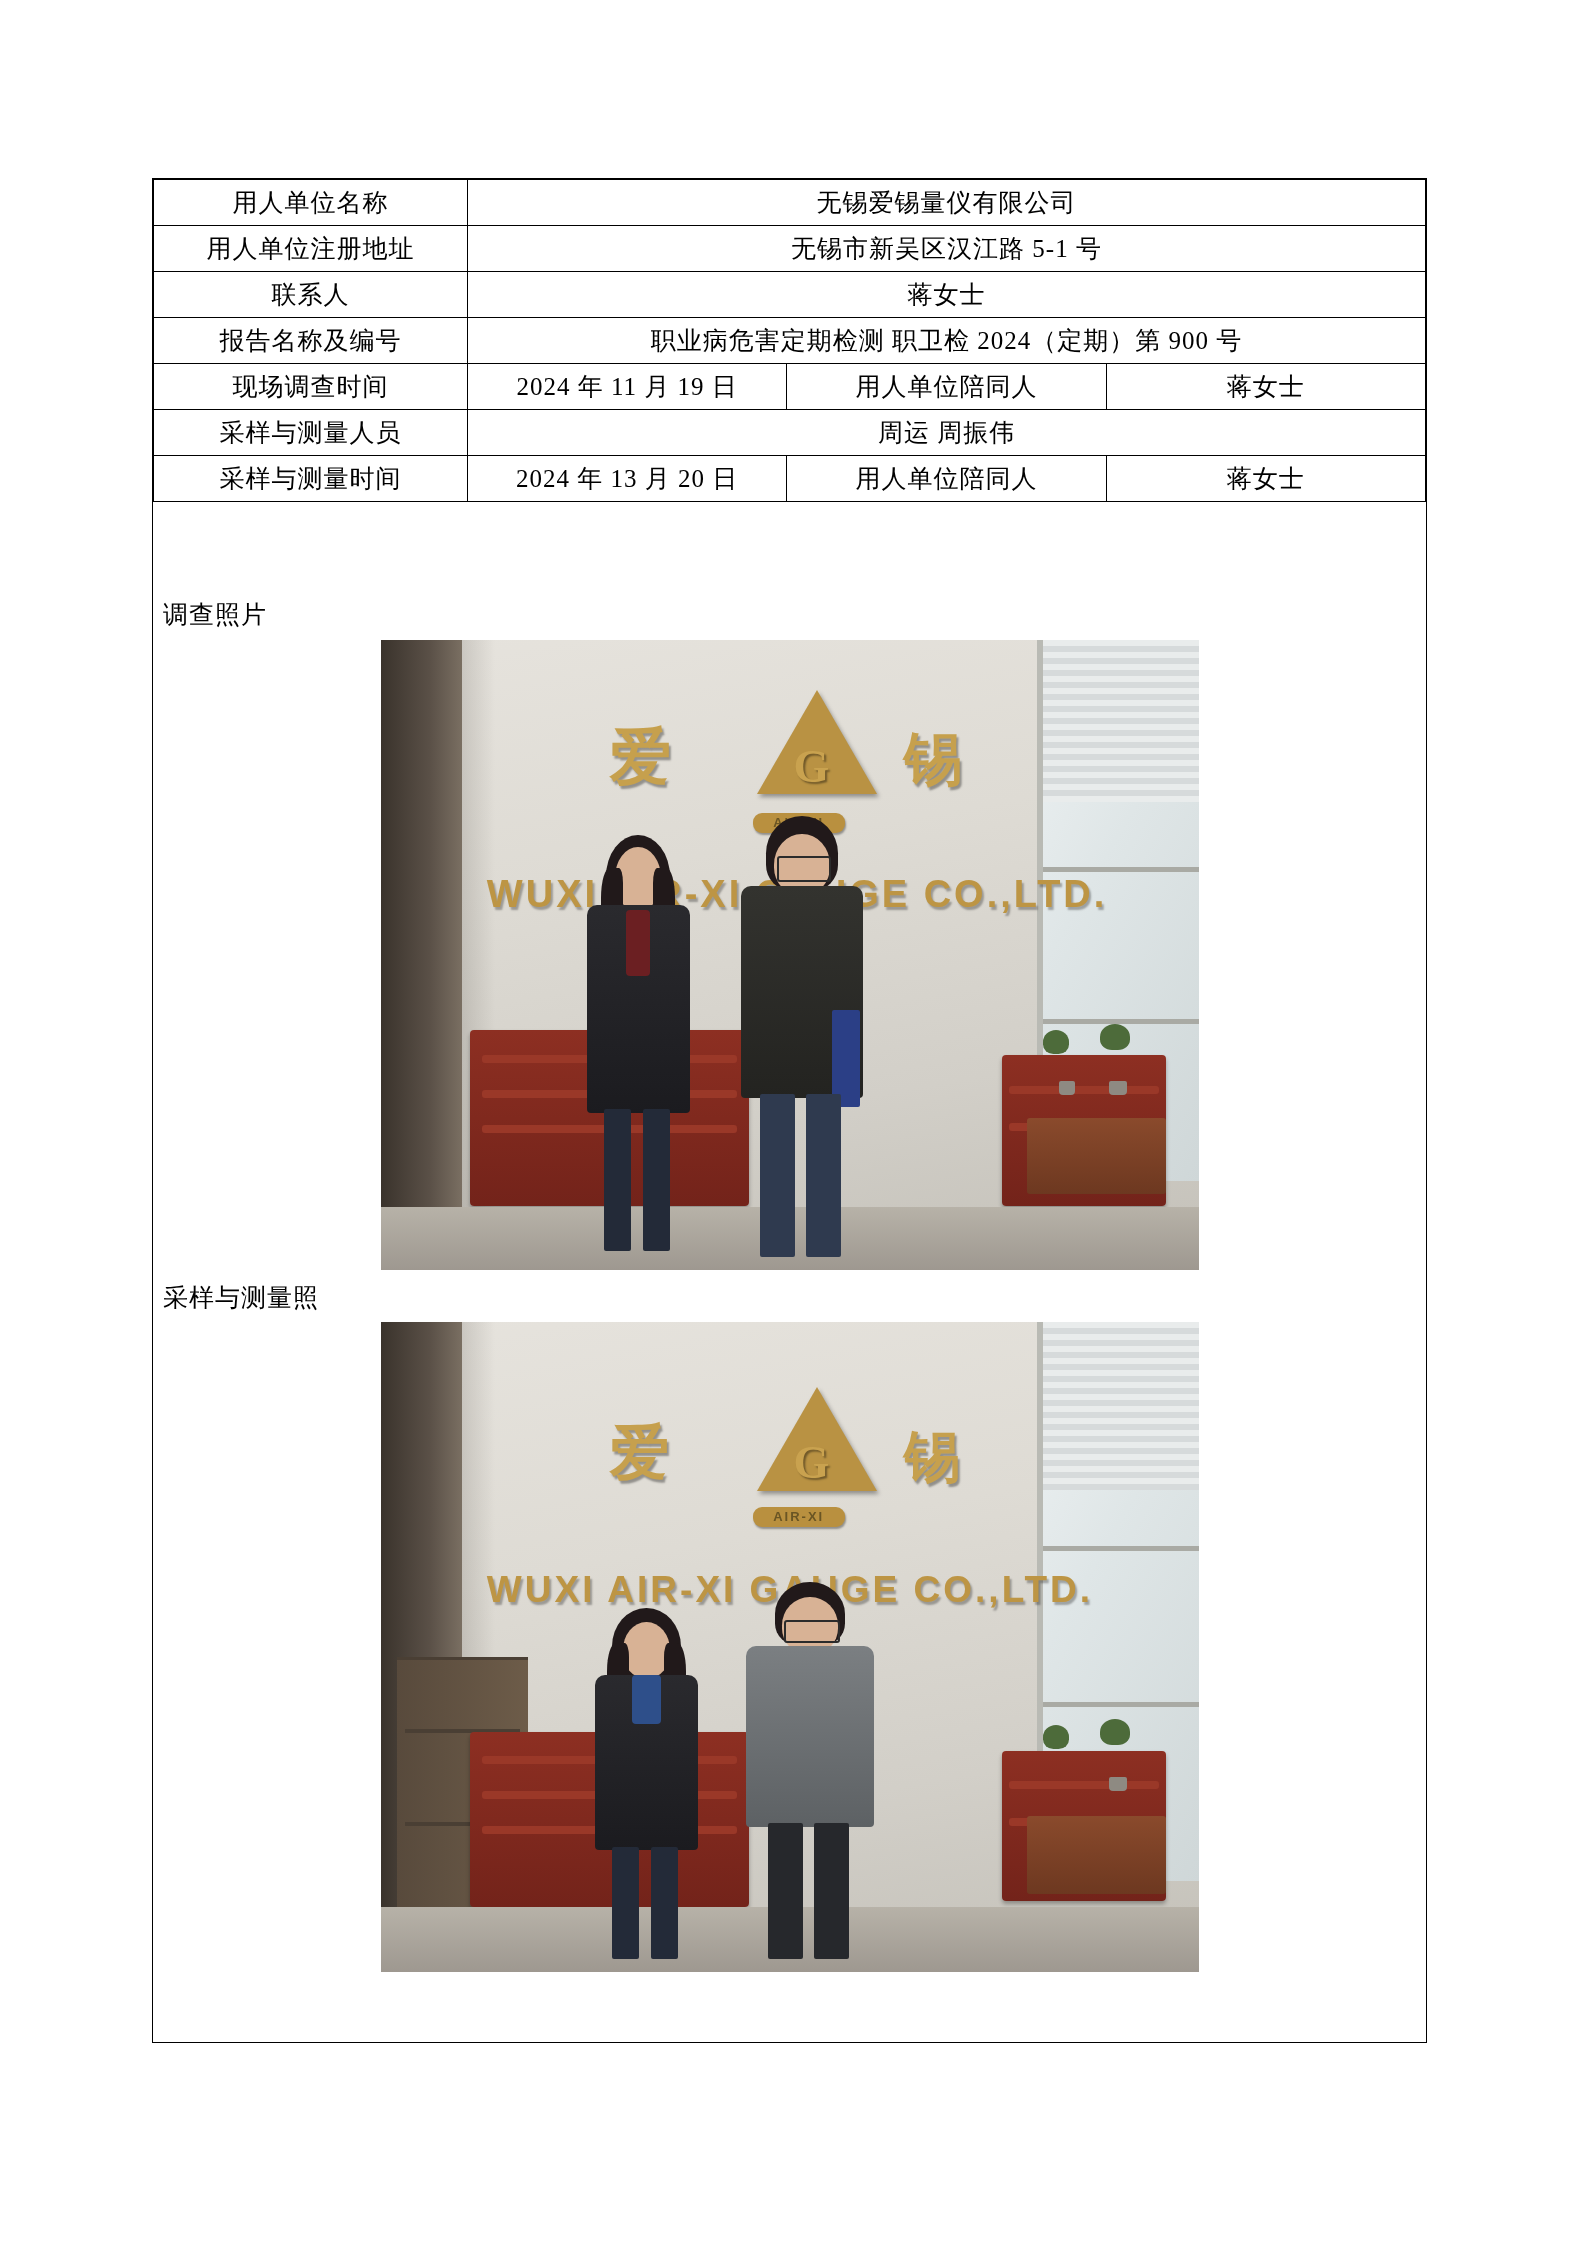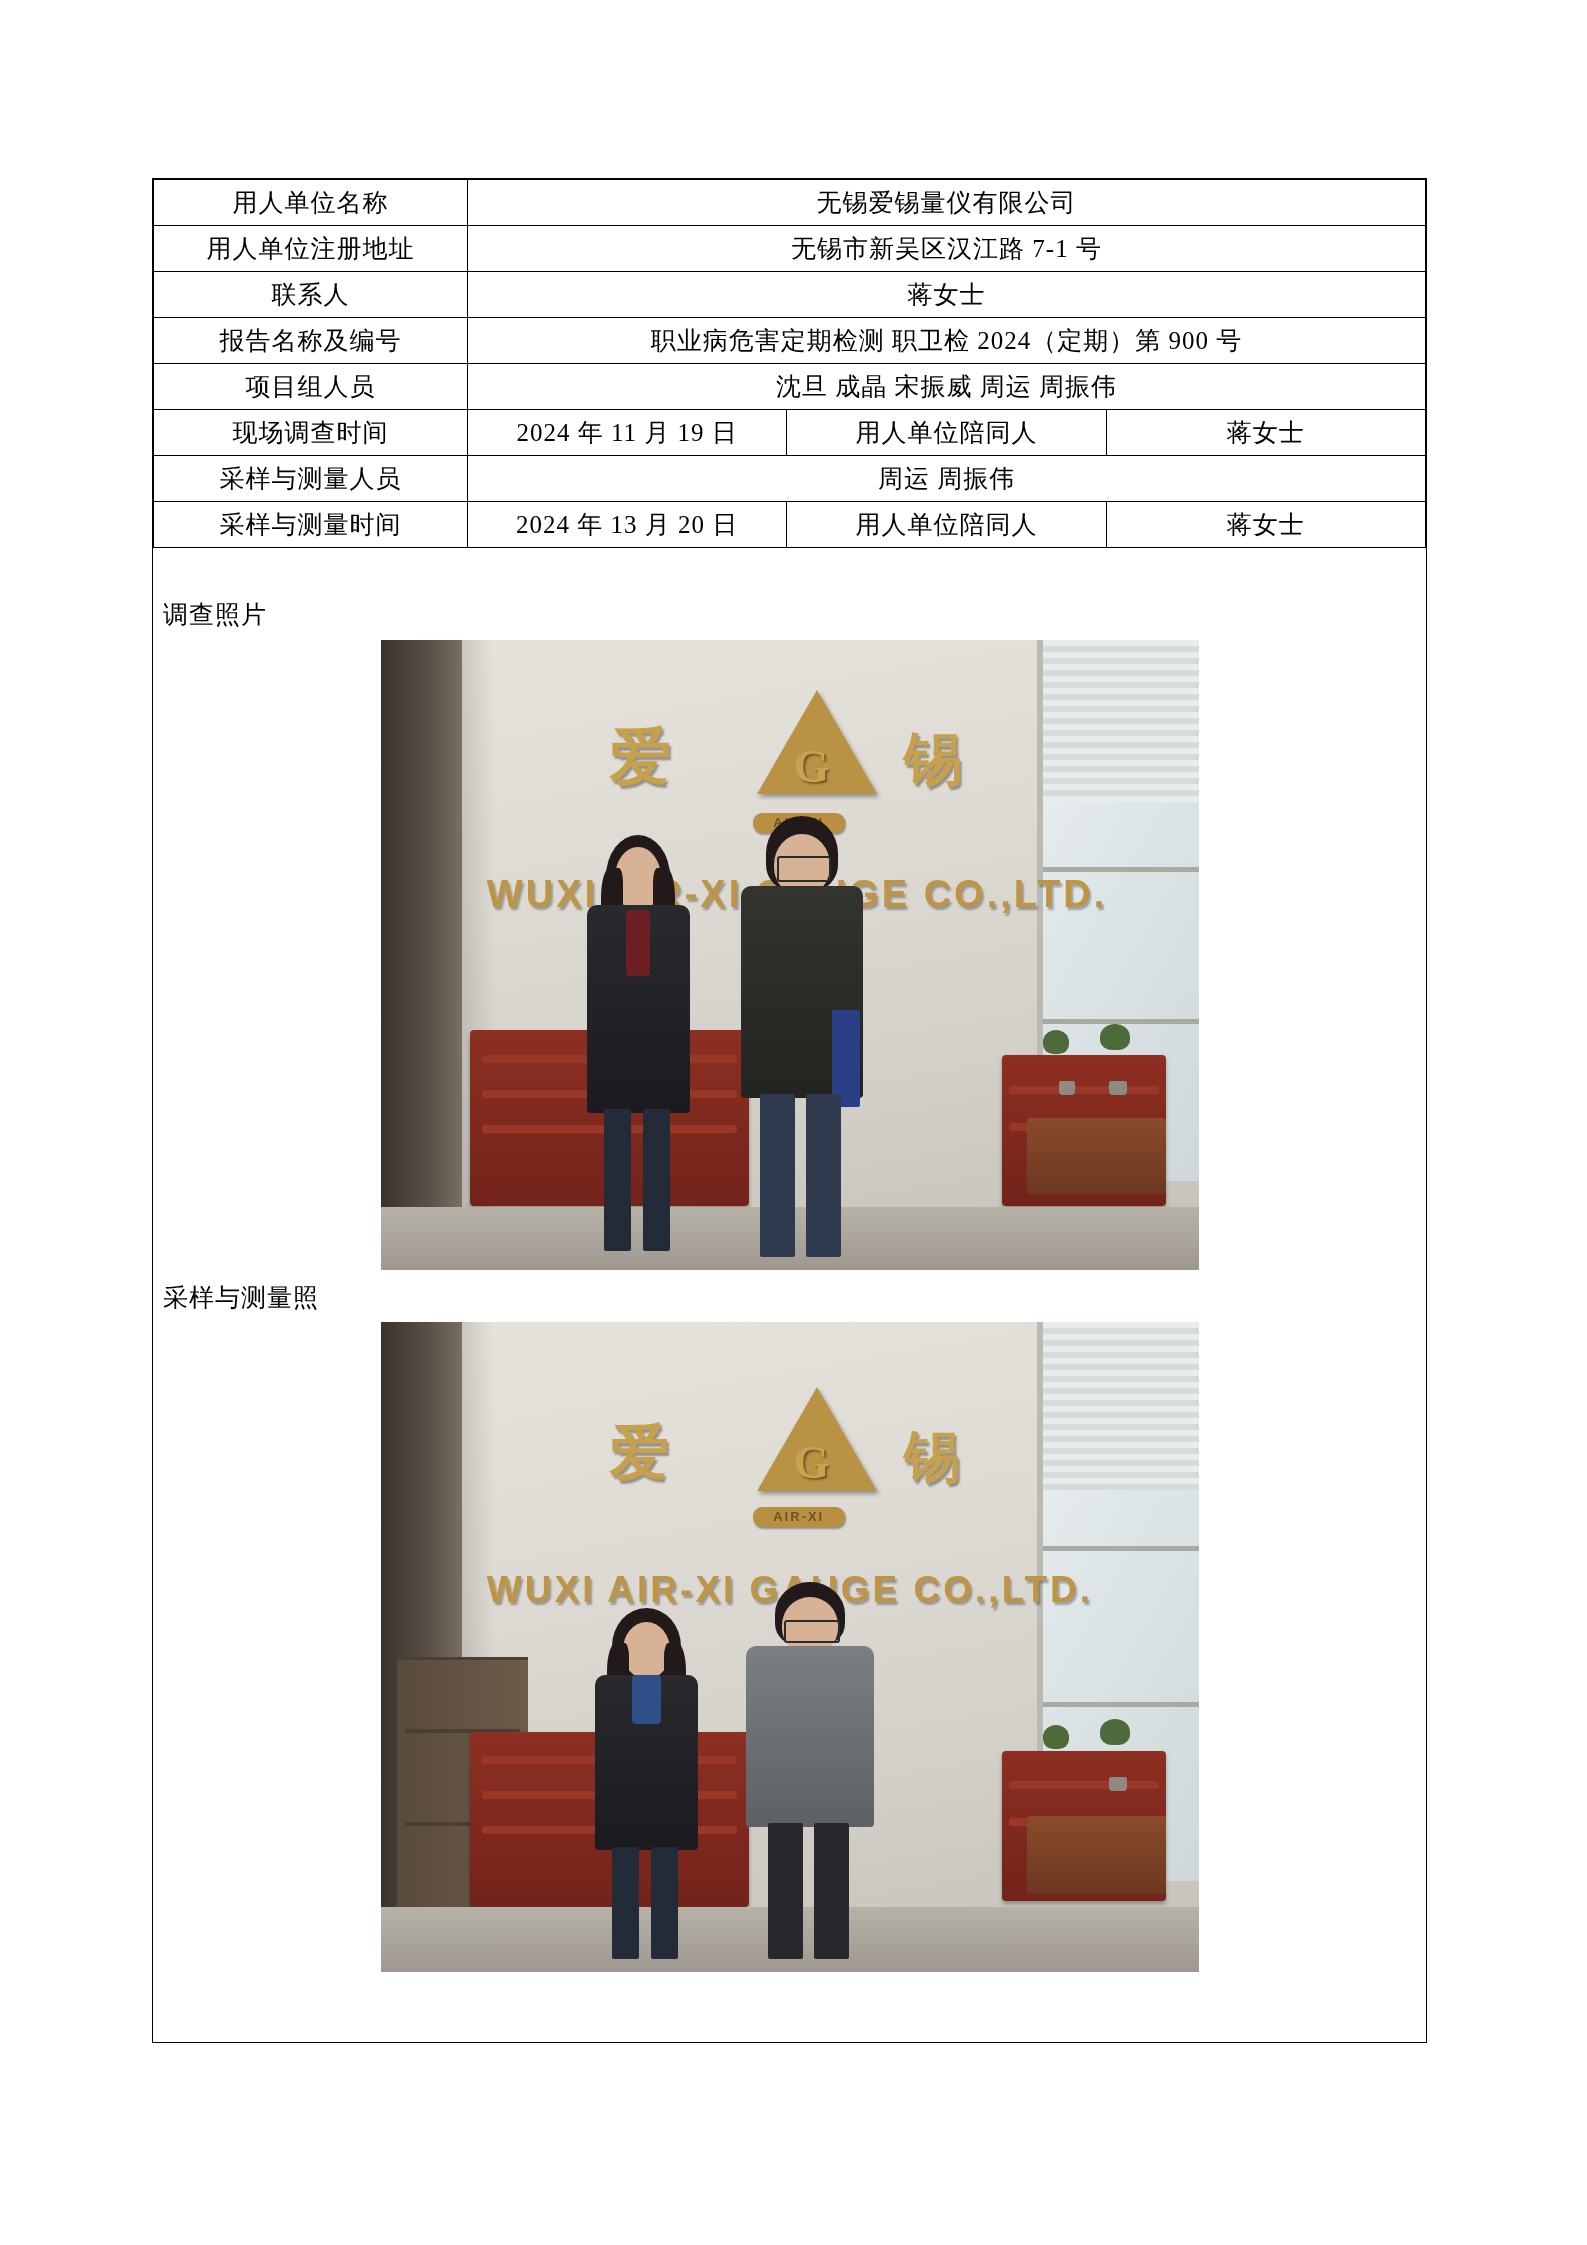--- a/index.html
+++ b/index.html
@@ -215,33 +215,29 @@
   <div class="doc-frame">
 
     <table class="info-table">
       <tbody>
         <tr>
           <td class="label-cell">用人单位名称</td>
           <td colspan="3">无锡爱锡量仪有限公司</td>
         </tr>
         <tr>
           <td class="label-cell">用人单位注册地址</td>
-          <td colspan="3">无锡市新吴区汉江路 7-1 号</td>
+          <td colspan="3">无锡市新吴区汉江路 5-1 号</td>
         </tr>
         <tr>
           <td class="label-cell">联系人</td>
           <td colspan="3">蒋女士</td>
         </tr>
         <tr>
           <td class="label-cell">报告名称及编号</td>
           <td colspan="3">职业病危害定期检测  职卫检 2024（定期）第 900 号</td>
-        </tr>
-        <tr>
-          <td class="label-cell">项目组人员</td>
-          <td colspan="3">沈旦  成晶  宋振威  周运  周振伟</td>
         </tr>
         <tr>
           <td class="label-cell">现场调查时间</td>
           <td style="width:300px">2024 年 11 月 19 日</td>
           <td style="width:270px">用人单位陪同人</td>
           <td>蒋女士</td>
         </tr>
         <tr>
           <td class="label-cell">采样与测量人员</td>
           <td colspan="3">周运  周振伟</td>

